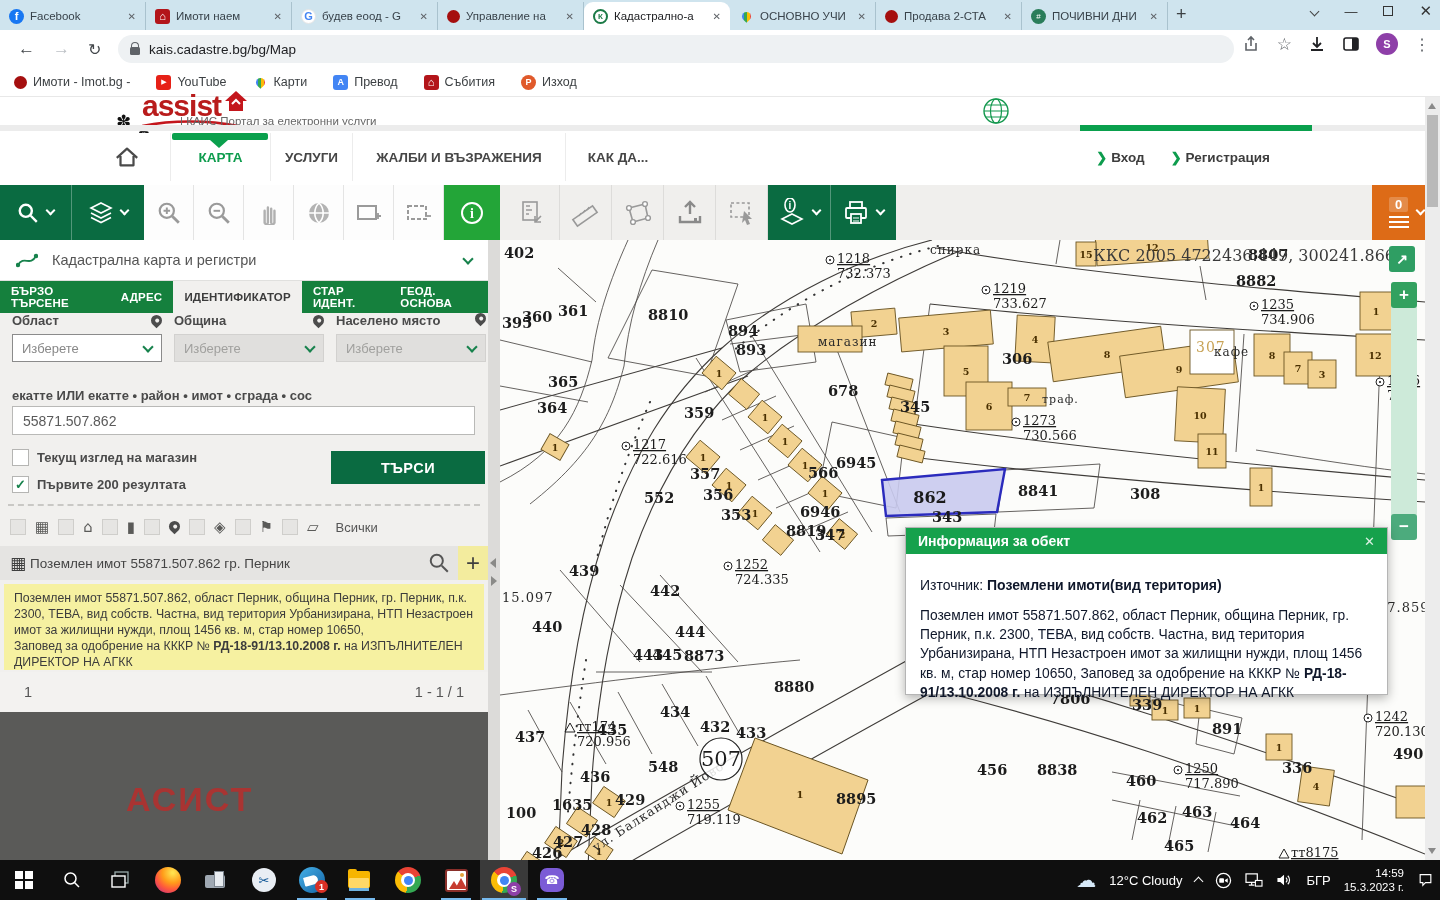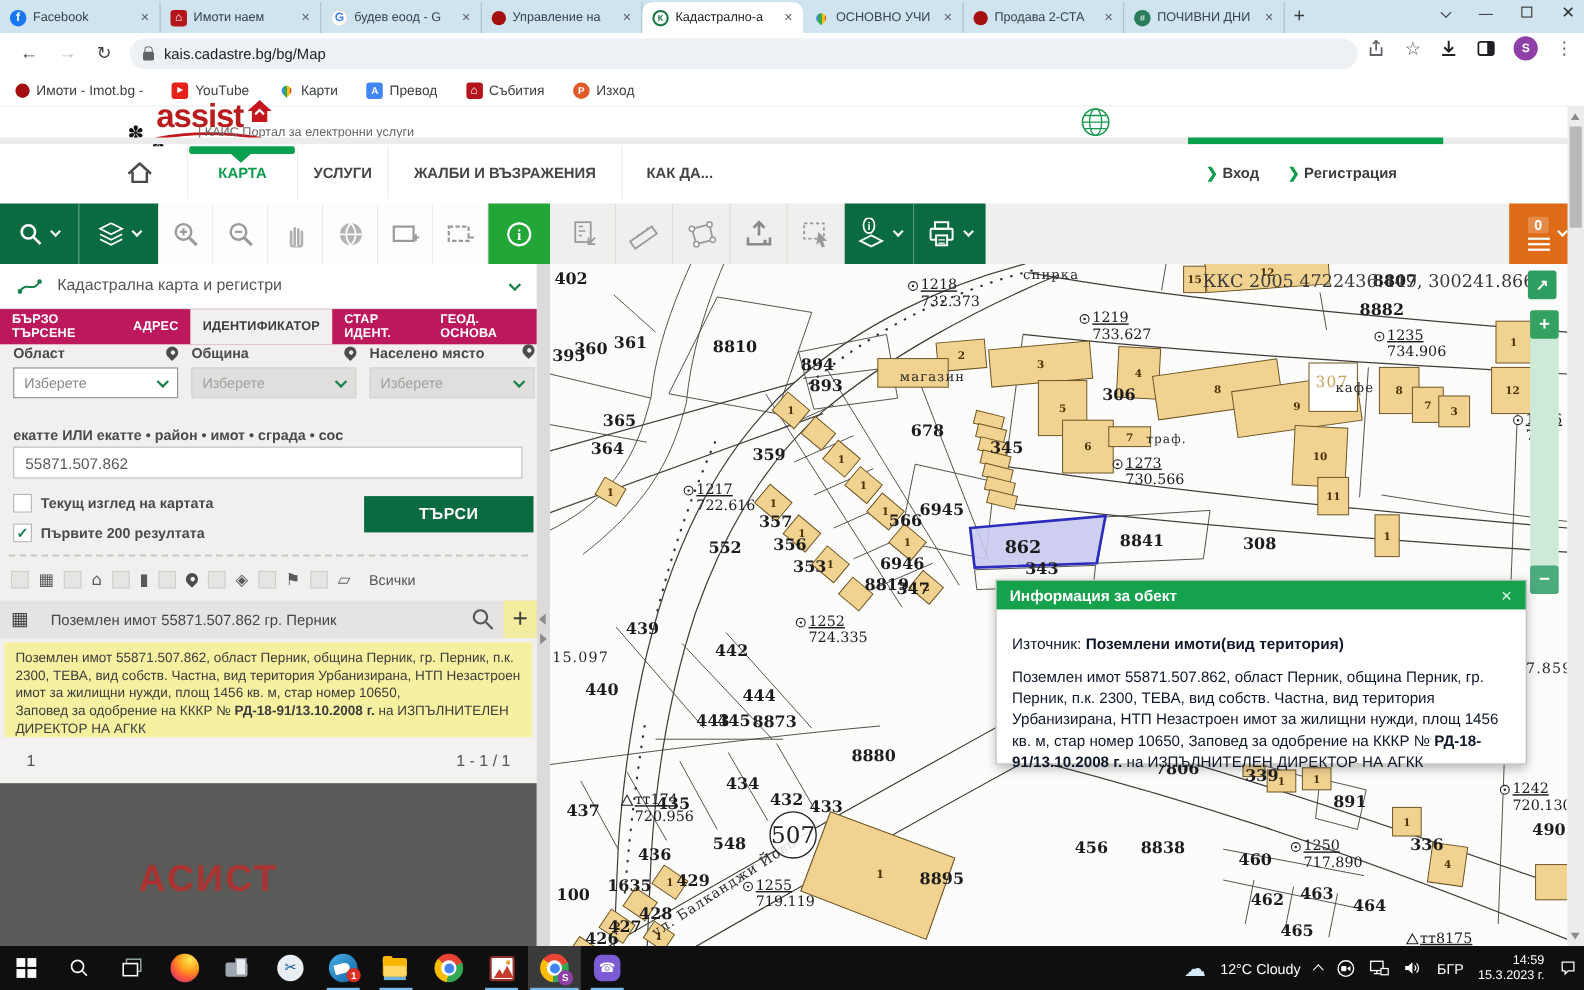--- a/index.html
+++ b/index.html
@@ -45,35 +45,35 @@
   .wbtn{width:50px;height:55px;background:#fdfdfd;border-right:1px solid #e4e4e4;display:flex;align-items:center;justify-content:center}
   .chevw{width:7px;height:7px;border-right:2px solid #fff;border-bottom:2px solid #fff;transform:rotate(45deg);margin-top:-4px}
   #tb-right{left:500px;top:185px;width:940px;height:55px;background:#f0efed;display:flex;align-items:center}
   .grybtn{width:52px;height:55px;display:flex;align-items:center;justify-content:center;border-right:1px solid #dddcda}
   #cartbtn{position:absolute;right:0;top:0;width:68px;height:55px;background:#dd6b17;display:flex;align-items:center;justify-content:center;gap:8px}
   
   #sidebar{left:0;top:240px;width:488px;height:620px;background:#f1f0ee}
   #layer-select{left:0;top:0;width:488px;height:41px;background:#fff;border-bottom:1px solid #e0e0de;display:flex;align-items:center;gap:14px;padding:0 16px}
   #layer-select .t{font-size:14.5px;color:#555}
   .chevg{width:8px;height:8px;border-right:2.2px solid #17824c;border-bottom:2.2px solid #17824c;transform:rotate(45deg);margin-top:-3px}
-  #sbtabs{left:0;top:41px;width:488px;height:32px;background:#be185d;display:flex;align-items:stretch}
+  #sbtabs{left:0;top:41px;width:488px;height:32px;background:#15803d;display:flex;align-items:stretch}
   .sbtab{color:#fff;font-size:11.5px;font-weight:bold;display:flex;align-items:center;padding:0 11px;letter-spacing:.2px}
   .sbtab.active{background:#f1f0ee;color:#3c3c3c}
   .flabel{font-size:13px;font-weight:bold;color:#4a4a4a}
   .selbox{height:28px;border:1px solid #8b8b8b;background:#fff;display:flex;align-items:center;justify-content:space-between;padding:0 9px;font-size:13px;color:#888}
   .selbox.dis{background:#e0dfdd;border-color:#d2d1cf;color:#a0a09e}
   .pin{width:11px;height:11px;background:#4c4c4c;border-radius:50% 50% 50% 0;transform:rotate(-45deg);position:relative}
   .pin:after{content:"";position:absolute;left:3.5px;top:3.5px;width:4px;height:4px;background:#f1f0ee;border-radius:50%}
   .cb{width:17px;height:17px;background:#fff;border:1px solid #b5b5b3;display:inline-flex;align-items:center;justify-content:center;font-size:13px;color:#17824c;font-weight:bold}
   .cblbl{font-size:13px;font-weight:bold;color:#4a4a4a}
   #btn-search{background:#0a6b41;color:#fff;font-weight:bold;font-size:14.5px;display:flex;align-items:center;justify-content:center;letter-spacing:.5px}
   .ficon{font-size:15px;color:#5a5a58;font-family:"DejaVu Sans",sans-serif}
   .fcb{width:16px;height:16px;background:#e6e5e3;border:1px solid #cfcecb}
   #resrow{left:0;top:306px;width:488px;height:34px;background:#e5e4e2;display:flex;align-items:center}
-  #resrow .t{font-size:13.5px;color:#454545;margin-left:20px}
+  #resrow .t{font-size:13.5px;color:#454545;margin-left:4px}
   #yellowbox{left:4px;top:344px;width:480px;height:86px;background:#f6f1a1;padding:7px 10px;font-size:12.3px;line-height:1.3;color:#3c3c3c}
   #pagerow{left:0;top:432px;width:488px;height:40px;background:#f3f2f0;display:flex;align-items:center;justify-content:space-between;padding:0 24px;font-size:14.5px;color:#555}
   #sbdark{left:0;top:472px;width:488px;height:148px;background:#5a5a58}
   #asist{left:126px;top:540px;font-size:34px;font-weight:bold;color:#a93432;letter-spacing:2px}
   #edgestrip{left:488px;top:240px;width:12px;height:620px;background:#dcdbd9}
   .tri{width:0;height:0;border-style:solid}
   
   #maparea{left:500px;top:240px;width:925px;height:620px;background:#fcfcfa;overflow:hidden}
   #coords{right:30px;top:6px;font-family:"DejaVu Serif",serif;font-size:16px;color:#3a3a3a}
   .mapctl{width:26px;height:26px;display:flex;align-items:center;justify-content:center;color:#fff;font-weight:bold;border-radius:3px}
@@ -423,21 +423,21 @@
             <span class="chevg"></span>
           </div>
         </div>
       </div>
     <div class="abs flabel" style="left:12px;top:148px">екатте ИЛИ екатте • район • имот • сграда • сос</div>
     <div class="abs" style="left:12px;top:166px;width:463px;height:29px;background:#fff;border:1px solid #b9b9b7;display:flex;align-items:center;padding:0 10px;font-size:14px;color:#5a5a5a">
       <span>55871.507.862</span>
     </div>
     <div class="abs" style="left:12px;top:209px;display:flex;align-items:center;gap:8px">
       <span class="cb"></span>
-      <span class="cblbl">Текущ изглед на картата</span>
+      <span class="cblbl">Текущ изглед на магазин</span>
     </div>
     <div class="abs" style="left:12px;top:236px;display:flex;align-items:center;gap:8px">
       <span class="cb">✓</span>
       <span class="cblbl">Първите 200 резултата</span>
     </div>
     <div class="abs" id="btn-search" style="left:331px;top:211px;width:154px;height:33px">ТЪРСИ</div>
     <div class="abs" style="left:8px;top:264px;width:472px;border-top:2px dashed #c9c8c5"></div>
 
     <div class="abs" id="filterrow" style="left:10px;top:274px;width:470px;height:26px;display:flex;align-items:center;gap:9px">
         <span class="fcb"></span>

